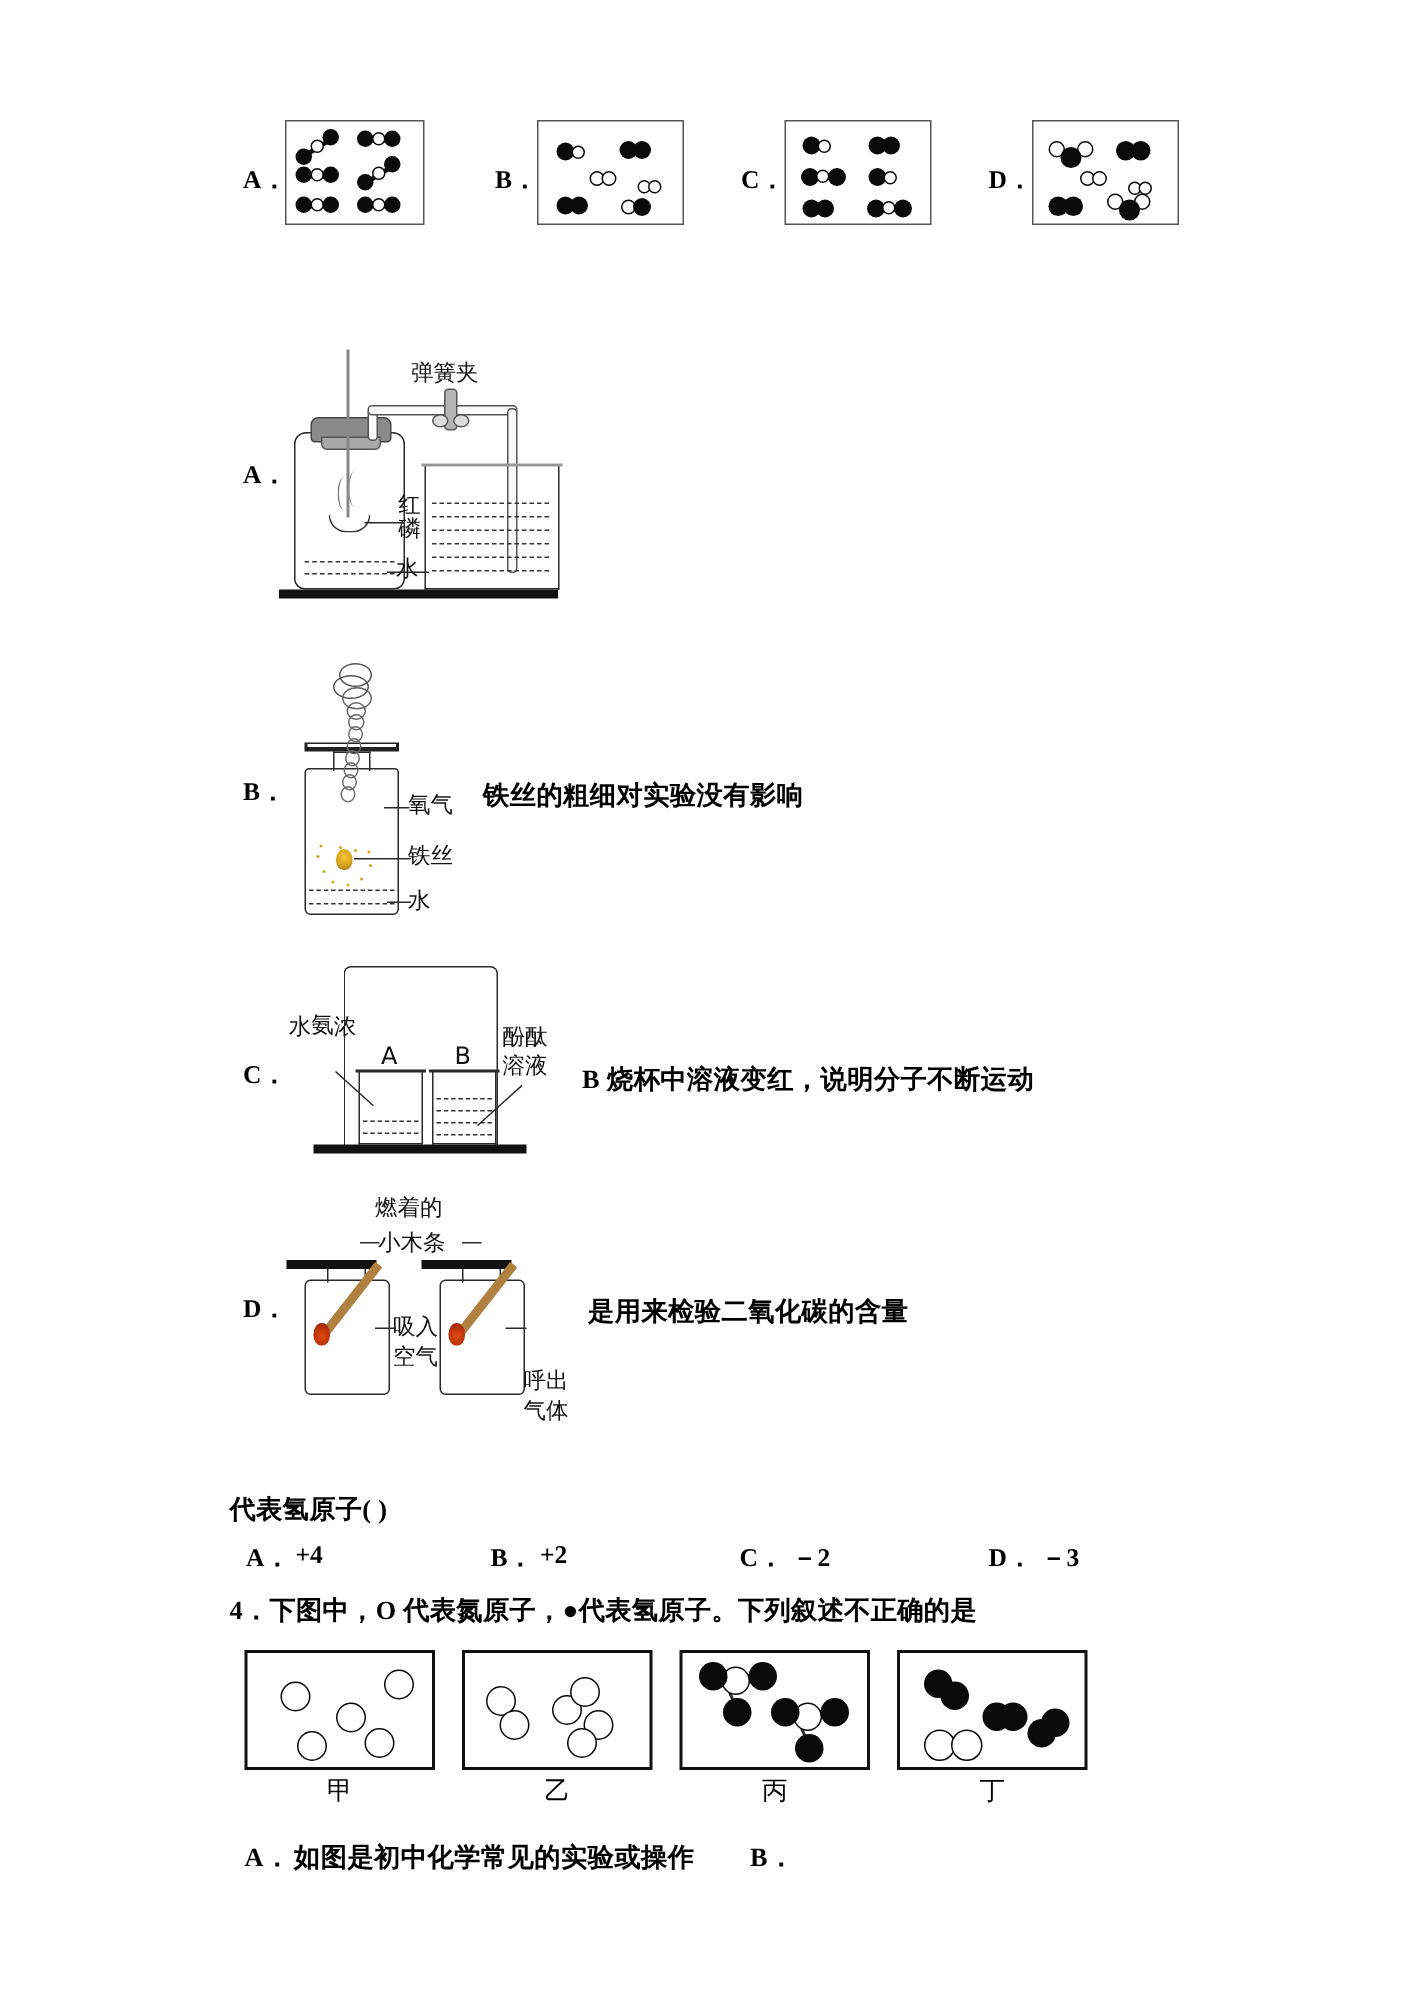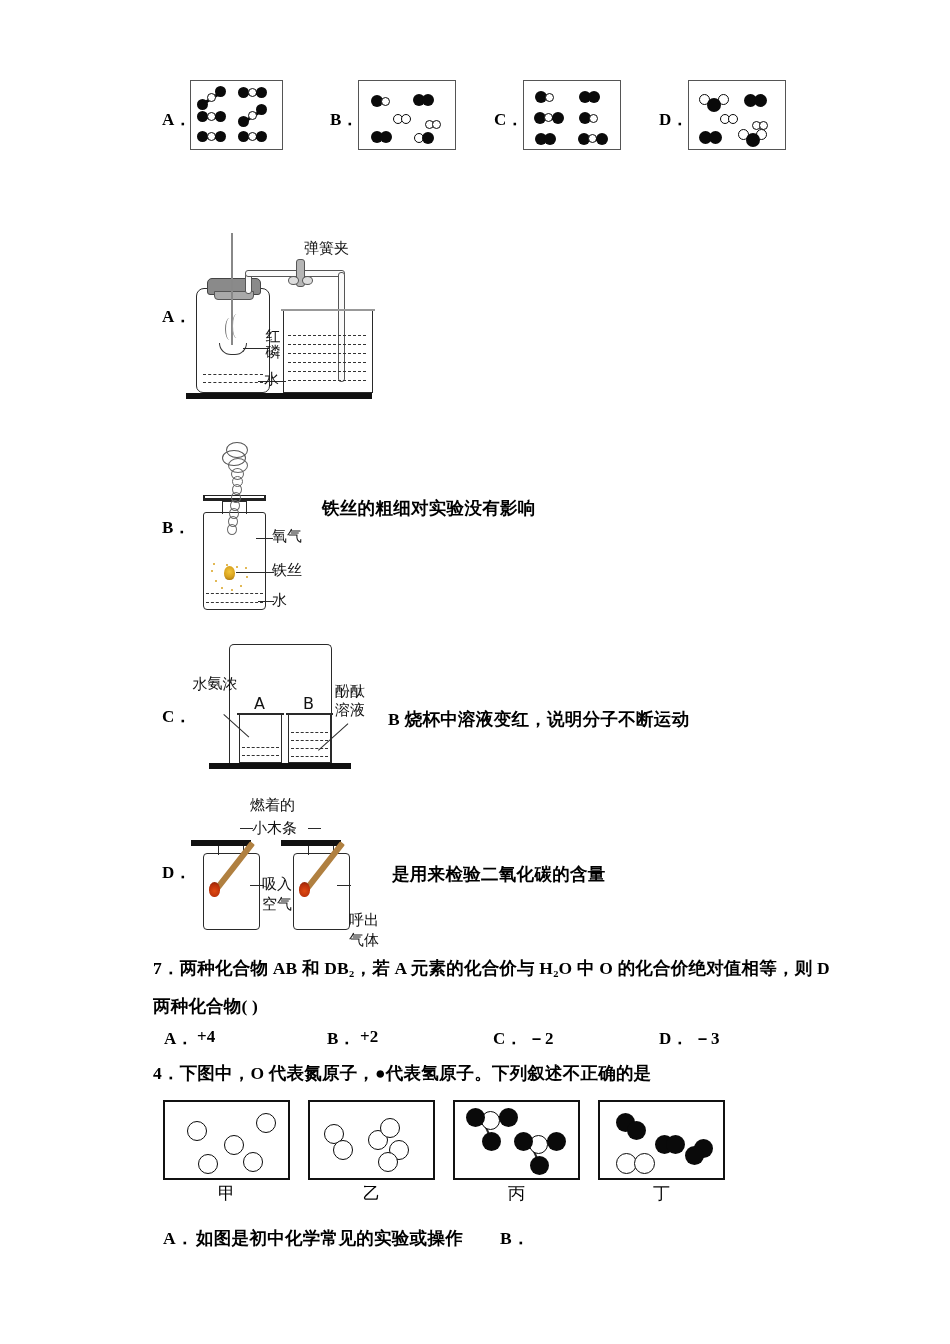--- a/index.html
+++ b/index.html
@@ -214,21 +214,21 @@
     <div class="dash" style="left:203px;top:374px;width:60px;"></div>
     <div class="dash" style="left:203px;top:382px;width:60px;"></div>
 
     <div class="tube" style="left:245px;top:272px;width:7px;height:22px;border-radius:3px;"></div>
     <div class="tube" style="left:245px;top:270px;width:100px;height:7px;border-radius:3px;"></div>
     <div class="tube" style="left:338px;top:272px;width:7px;height:110px;border-radius:3px;"></div>
 
     <div style="position:absolute;left:296px;top:259px;width:7px;height:26px;background:#b5b5b5;border:1.2px solid #555;border-radius:3px;"></div>
     <div style="position:absolute;left:288px;top:276px;width:9px;height:7px;background:#ddd;border:1.1px solid #555;border-radius:50%;"></div>
     <div style="position:absolute;left:302px;top:276px;width:9px;height:7px;background:#ddd;border:1.1px solid #555;border-radius:50%;"></div>
-    <span class="cnlbl" style="left:274px;top:240px;margin-left:30px;">弹簧夹</span>
+    <span class="cnlbl" style="left:274px;top:240px;">弹簧夹</span>
 
     <div class="outline" style="left:283px;top:310px;width:90px;height:83px;border-top:none;"></div>
     <div class="ln" style="left:281px;top:309px;width:94px;height:1.6px;background:#999;"></div>
 
     <div style="position:absolute;left:285px;top:333px;width:86px;height:59px;">
       <div class="dash" style="left:3px;top:2px;width:78px;"></div>
       <div class="dash" style="left:3px;top:11px;width:78px;"></div>
       <div class="dash" style="left:3px;top:20px;width:78px;"></div>
       <div class="dash" style="left:3px;top:29px;width:78px;"></div>
       <div class="dash" style="left:3px;top:38px;width:78px;"></div>
@@ -236,21 +236,21 @@
     </div>
 
     <div class="ln" style="left:243px;top:348px;width:26px;height:1.4px;"></div>
     <span class="cnlbl" style="left:264px;top:328px;width:18px;text-align:center;">红
 磷</span>
     <div class="ln" style="left:258px;top:381px;width:28px;height:1.4px;"></div>
     <span class="cnlbl" style="left:264px;top:371px;">水</span>
   </div>
 
   <span class="opt-letter" style="left:162px;top:516px;">B．</span>
-  <span class="opt-desc" style="left:322px;top:496px;">铁丝的粗细对实验没有影响</span>
+  <span class="opt-desc" style="left:322px;top:518px;">铁丝的粗细对实验没有影响</span>
 
   <div>
 
     <div class="outline" style="left:203px;top:512px;width:63px;height:98px;border-radius:3px 3px 4px 4px;"></div>
     <div class="outline" style="left:222px;top:501px;width:25px;height:13px;border-bottom:none;"></div>
     <div class="base" style="left:203px;top:495px;width:63px;height:6px;background:#222;"></div>
     <div class="base" style="left:205px;top:496px;width:59px;height:2px;background:#fff;"></div>
 
     <div style="position:absolute;left:212px;top:440px;width:46px;height:120px;">
       <div style="position:absolute;left:14px;top:2px;width:20px;height:14px;border:1.5px solid #555;border-radius:50%;"></div>
@@ -344,22 +344,21 @@
     <div class="outline" style="left:293px;top:853px;width:57px;height:77px;border-radius:4px;"></div>
     <div class="outline" style="left:308px;top:845px;width:26px;height:10px;border-bottom:none;"></div>
     <div class="base" style="left:281px;top:840px;width:60px;height:6px;"></div>
     <div class="stick" style="left:302px;top:890px;width:62px;height:6px;transform:rotate(-52deg);"></div>
     <div class="flame" style="left:299px;top:882px;width:11px;height:15px;"></div>
     <div class="ln" style="left:337px;top:885px;width:14px;height:1.4px;"></div>
     <span class="cnlbl" style="left:349px;top:911px;line-height:1.3;">呼出
 气体</span>
   </div>
 
-  <span class="qtext" style="left:153px;top:955px;">7．两种化合物 AB 和 DB₂，若 A 元素的化合价与 H₂O 中 O 的化合价绝对值相等，则 D</span>
-  <span class="qtext" style="left:153px;top:993px;">两种化合物(  )</span>
+  <span class="qtext" style="left:153px;top:993px;">代表氢原子(  )</span>
 
   <span class="opt-letter" style="left:164px;top:1027px;">A．</span>
   <span class="opt-letter" style="left:197px;top:1027px;">+4</span>
   <span class="opt-letter" style="left:327px;top:1027px;">B．</span>
   <span class="opt-letter" style="left:360px;top:1027px;">+2</span>
   <span class="opt-letter" style="left:493px;top:1027px;">C．</span>
   <span class="opt-letter" style="left:528px;top:1027px;">－2</span>
   <span class="opt-letter" style="left:659px;top:1027px;">D．</span>
   <span class="opt-letter" style="left:694px;top:1027px;">－3</span>
 

